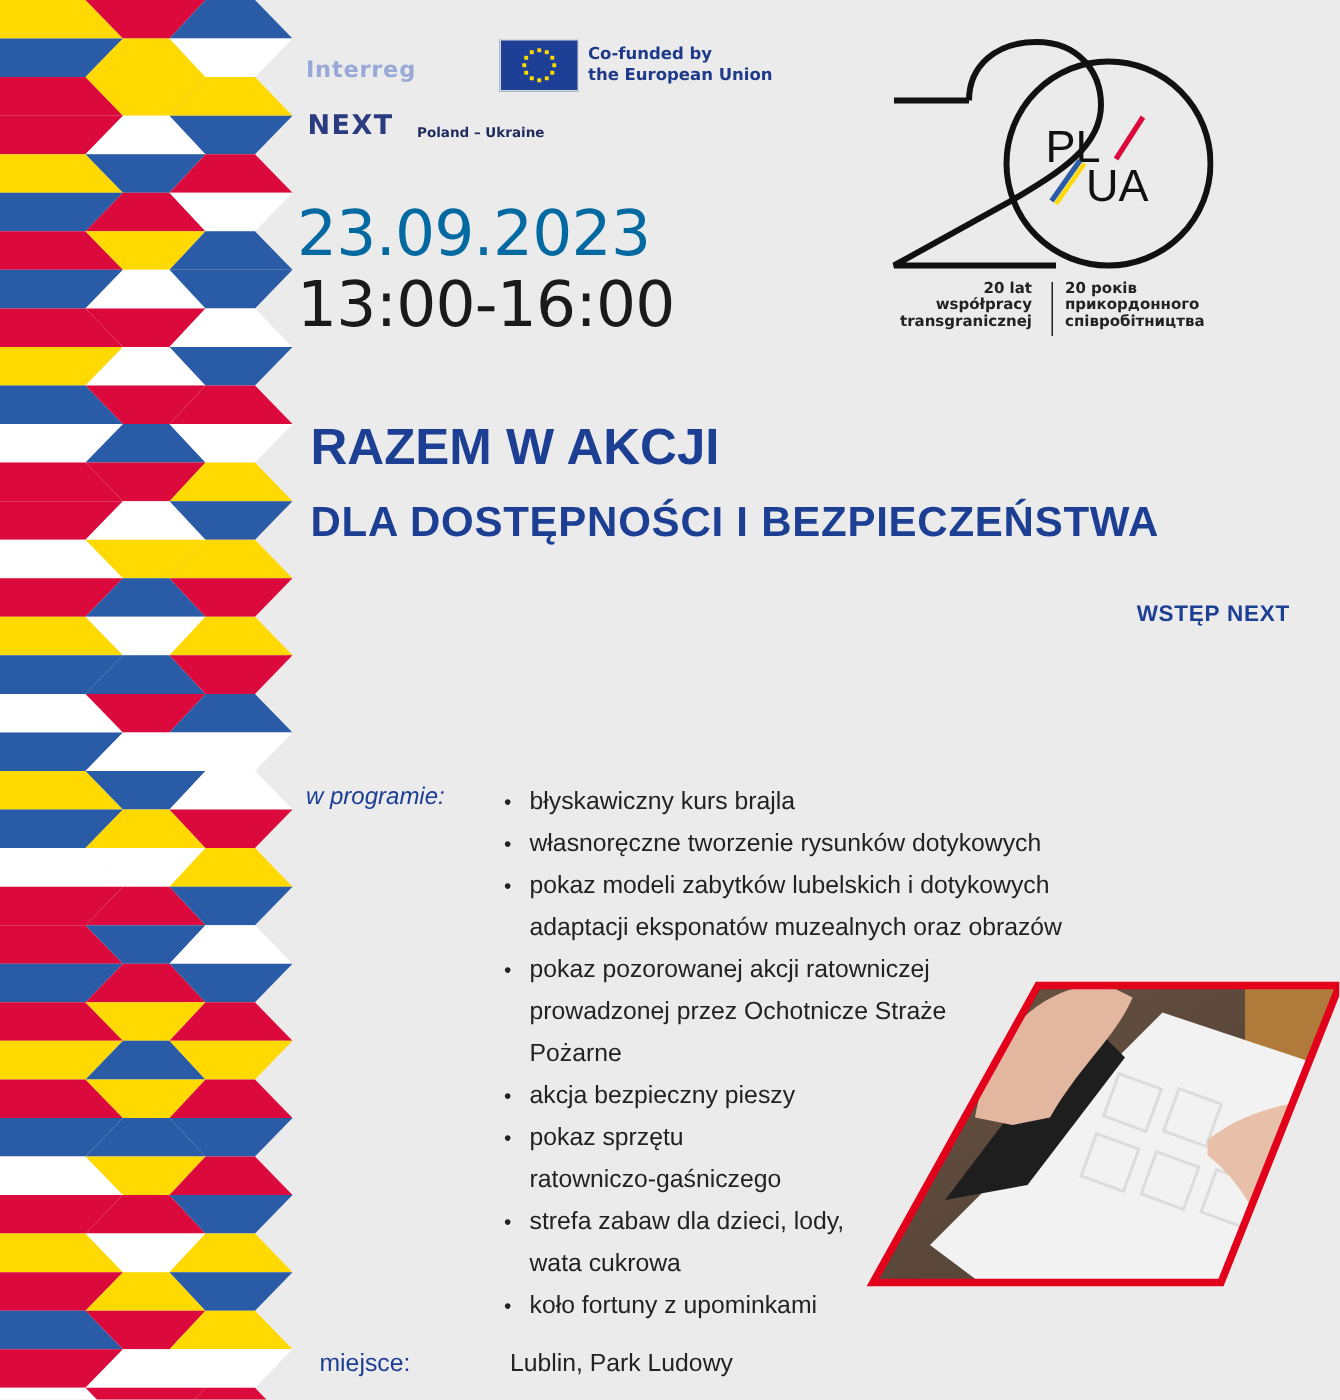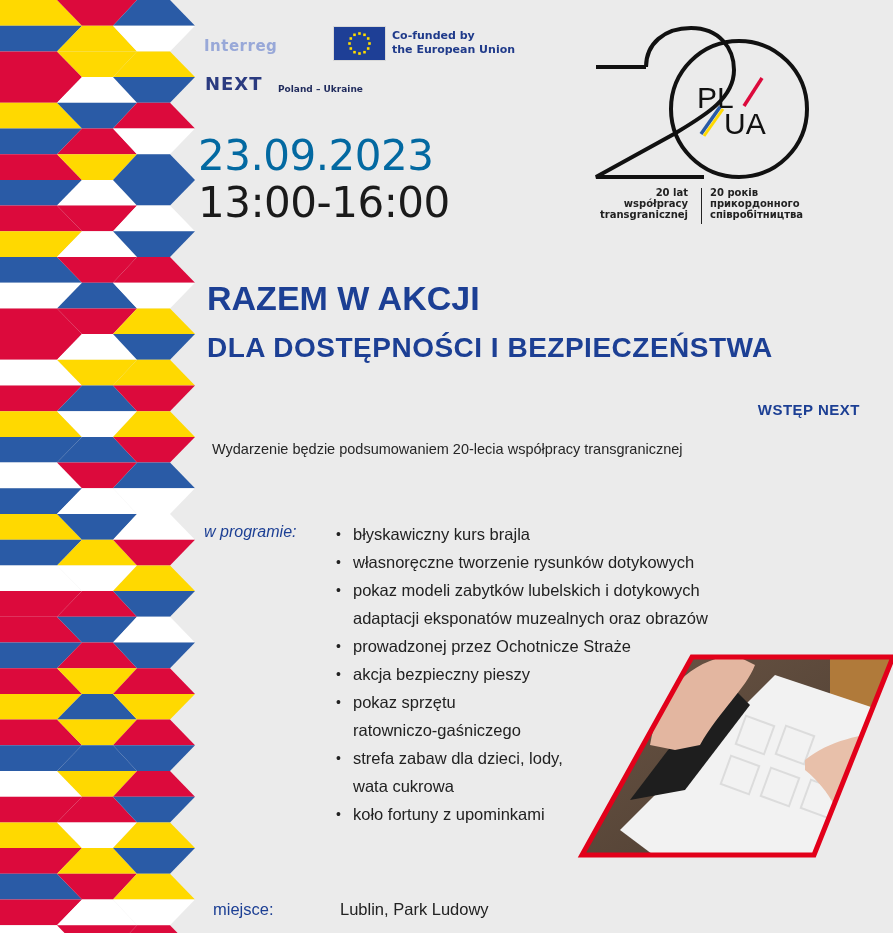--- a/index.html
+++ b/index.html
@@ -221,41 +221,42 @@
   <div>20 років</div>
   <div>прикордонного</div>
   <div>співробітництва</div>
 </div>
 
 <div class="abs h1">RAZEM W AKCJI</div>
 <div class="abs h2">DLA DOSTĘPNOŚCI I BEZPIECZEŃSTWA</div>
 <div class="abs free">WSTĘP NEXT</div>
 
 <div class="abs desc">
-  <div>Wydarzenie będzie podsumowaniem 20-lecia współpracy transgranicznej</div>
 </div>
 
 <div class="abs prog-label">w programie:</div>
 <ul class="abs prog-list" id="prog-list">
     <li>
       <span class="bullet">•</span>
       <div>błyskawiczny kurs brajla</div>
     </li>
     <li>
       <span class="bullet">•</span>
       <div>własnoręczne tworzenie rysunków dotykowych</div>
     </li>
     <li>
       <span class="bullet">•</span>
       <div>pokaz modeli zabytków lubelskich i dotykowych</div>
       <div>adaptacji eksponatów muzealnych oraz obrazów</div>
     </li>
     <li>
       <span class="bullet">•</span>
+      <div>pokaz pozorowanej akcji ratowniczej</div>
       <div>prowadzonej przez Ochotnicze Straże</div>
+      <div>Pożarne</div>
     </li>
     <li>
       <span class="bullet">•</span>
       <div>akcja bezpieczny pieszy</div>
     </li>
     <li>
       <span class="bullet">•</span>
       <div>pokaz sprzętu</div>
       <div>ratowniczo-gaśniczego</div>
     </li>

